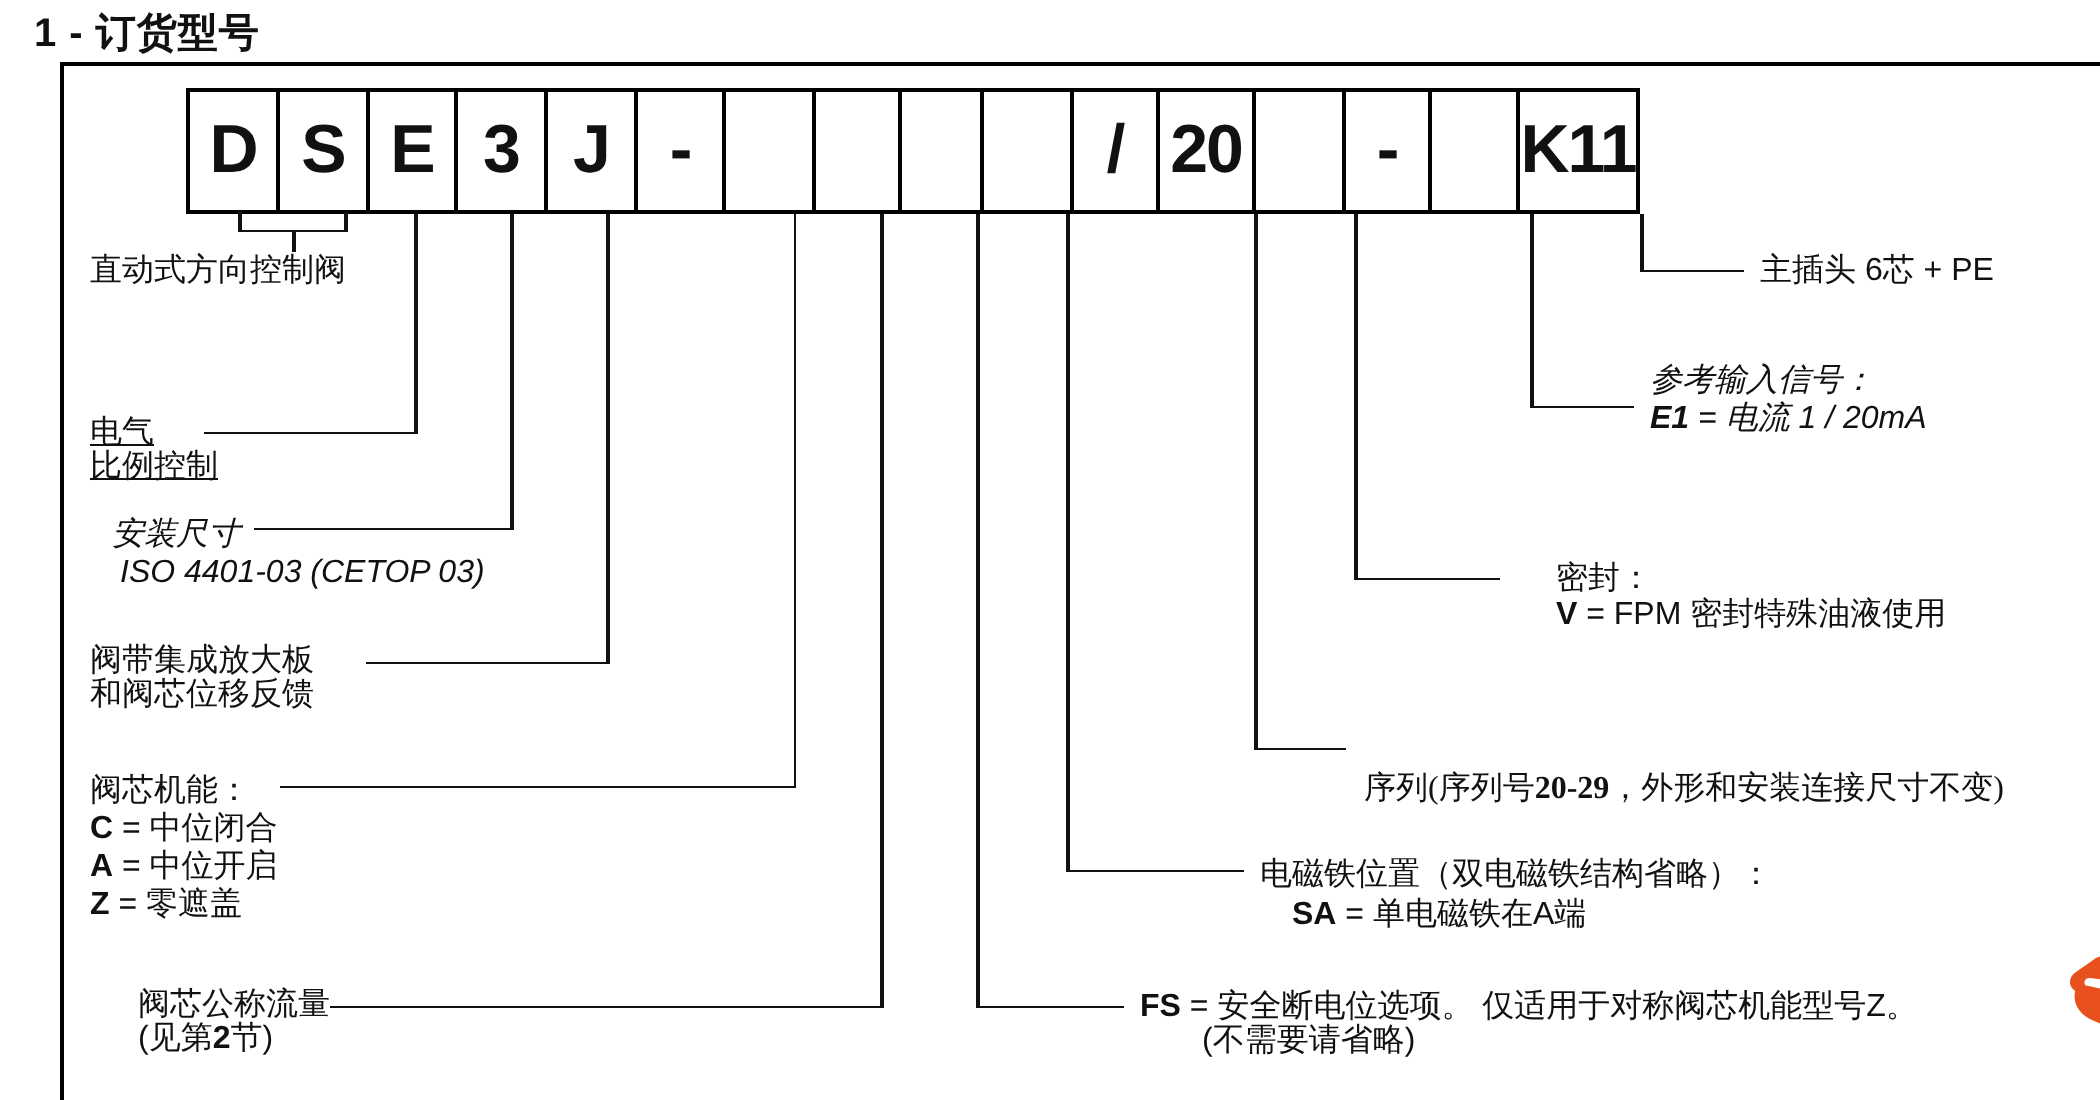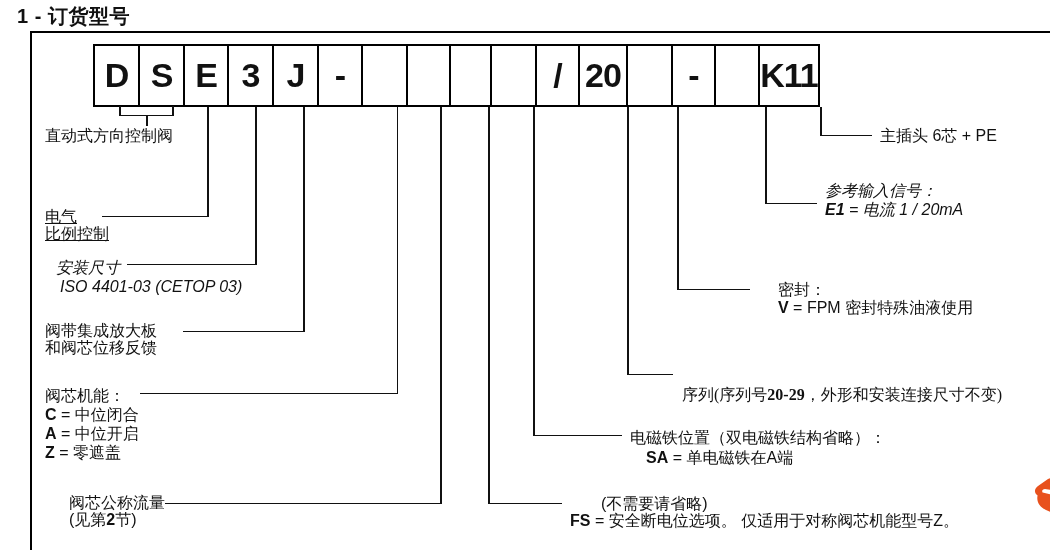--- a/index.html
+++ b/index.html
@@ -109,22 +109,22 @@
   <div><b>A</b><span> = 中位开启</span></div>
   <div><b>Z</b><span> = 零遮盖</span></div>
 </div>
 
 <div class="abs txt" style="left:35px;top:494px;margin-left:34px;">
   <div>阀芯公称流量</div>
   <div><span>(见第</span><b>2</b><span>节)</span></div>
 </div>
 
 <div class="abs txt" style="left:570px;top:495px;">
+  <div><b>FS</b><span> = 安全断电位选项。 仅适用于对称阀芯机能型号Z。</span></div>
   <div id="fs-note">(不需要请省略)</div>
-  <div><b>FS</b><span> = 安全断电位选项。 仅适用于对称阀芯机能型号Z。</span></div>
 </div>
 
 <div class="abs txt" id="solenoid-position" style="left:630px;top:428px;">
   <div>电磁铁位置（双电磁铁结构省略）：</div>
   <div style="margin-left:16px;"><b>SA</b><span> = 单电磁铁在A端</span></div>
 </div>
 
 <div class="abs txt" style="left:682px;top:386px;font-family:Liberation Serif, serif;">
   <div><span>序列(序列号</span><b>20-29</b><span>，外形和安装连接尺寸不变)</span></div>
 </div>

